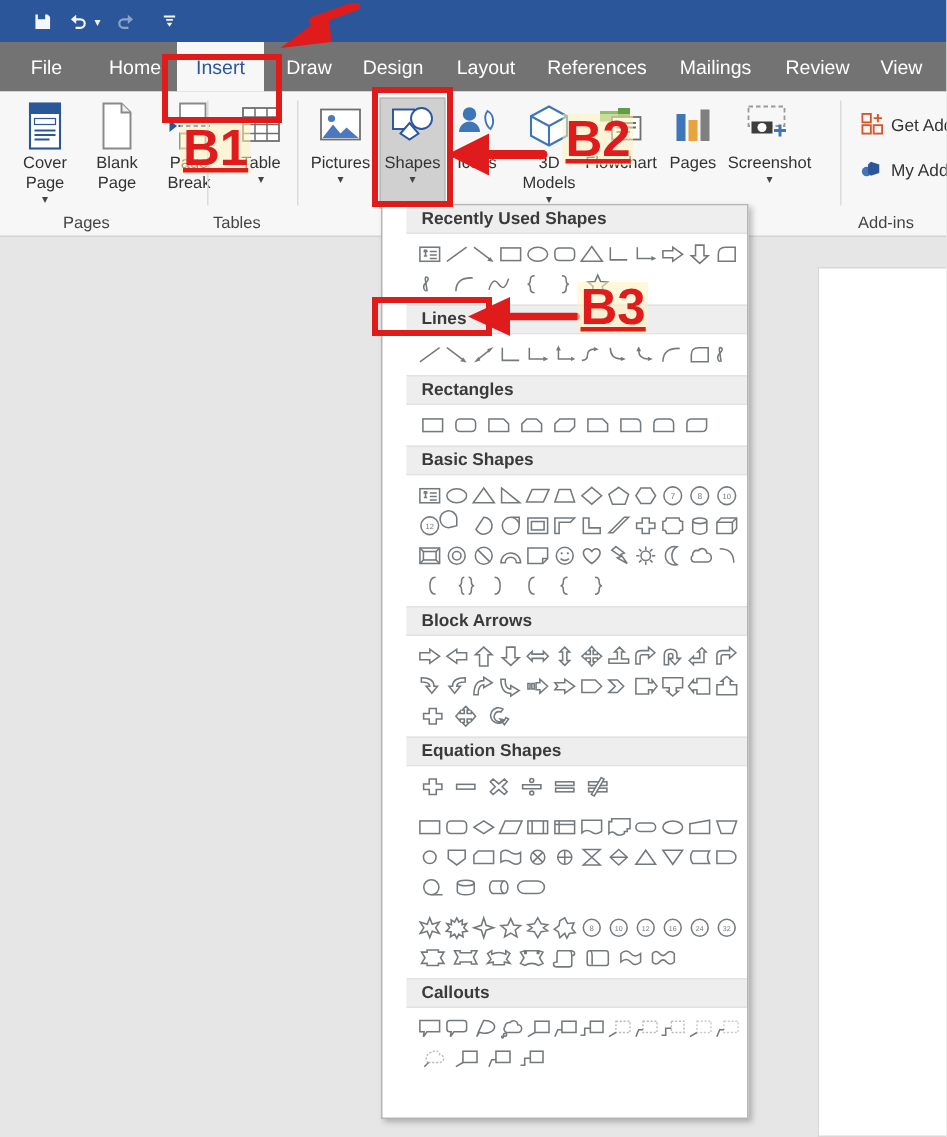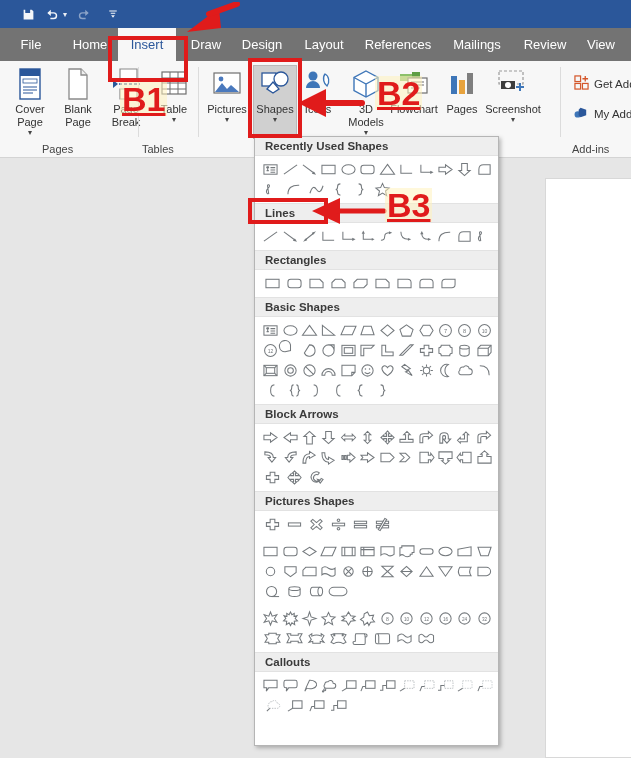--- a/index.html
+++ b/index.html
@@ -78,20 +78,21 @@
     background: #ffffff; border: 1px solid #d8d8d8; border-right: none;
   }
 
   
   .gallery {
     position: absolute; left: 254px; top: 136px; width: 245px; height: 610px;
     background: #ffffff;
     border: 1px solid #b5b5b5;
     box-shadow: 2px 2px 4px rgba(0,0,0,.25);
     overflow: hidden;
+    padding-left: 16px;
   }
   .sec-head {
     background: #eeeeee;
     font-size: 11.5px; font-weight: bold; color: #3a3a3a;
     padding: 3px 0 3px 10px;
     border-top: 1px solid #e2e2e2;
     border-bottom: 1px solid #e2e2e2;
   }
   .sec-head:first-child { border-top: none; }
   .shape-rows { padding: 3px 4px 4px 6px; background:#fff; }
@@ -933,21 +934,21 @@
               <path fill="#fff" stroke="#74797d" stroke-width="1.1" d="M9 1 L11.5 3.5 L10 3.5 L10 6 L13 6 L13 4.5 L16 8 L13 11.5 L13 10 L10 10 L10 12.5 L11.5 12.5 L9 15 L6.5 12.5 L8 12.5 L8 10 L5 10 L5 11.5 L2 8 L5 4.5 L5 6 L8 6 L8 3.5 L6.5 3.5z"></path>
             </svg>
           </div>
           <div class="shape-cell">
             <svg width="17" height="15" viewBox="0 0 18 16" style="overflow:visible">
               <path fill="#fff" stroke="#74797d" stroke-width="1.1" d="M12 3 A5.5 5.5 0 1 0 14 9 L16 10 L13 14 L10 10 L12 10.5 A3.5 3.5 0 1 1 10.5 5z"></path>
             </svg>
           </div>
         </div>
       </div>
-      <div class="sec-head">Pictures Shapes</div>
+      <div class="sec-head">Equation Shapes</div>
       <div class="shape-rows">
         <div class="shape-row">
           <div class="shape-cell">
             <svg width="17" height="15" viewBox="0 0 18 16" style="overflow:visible">
               <path fill="#fff" stroke="#74797d" stroke-width="1.1" d="M6.5 2.5 L11.5 2.5 L11.5 6 L15.5 6 L15.5 10 L11.5 10 L11.5 13.5 L6.5 13.5 L6.5 10 L2.5 10 L2.5 6 L6.5 6z"></path>
             </svg>
           </div>
           <div class="shape-cell">
             <svg width="17" height="15" viewBox="0 0 18 16" style="overflow:visible">
               <rect x="2.5" y="6.3" width="13" height="3.4" fill="#fff" stroke="#74797d" stroke-width="1.1"></rect>

